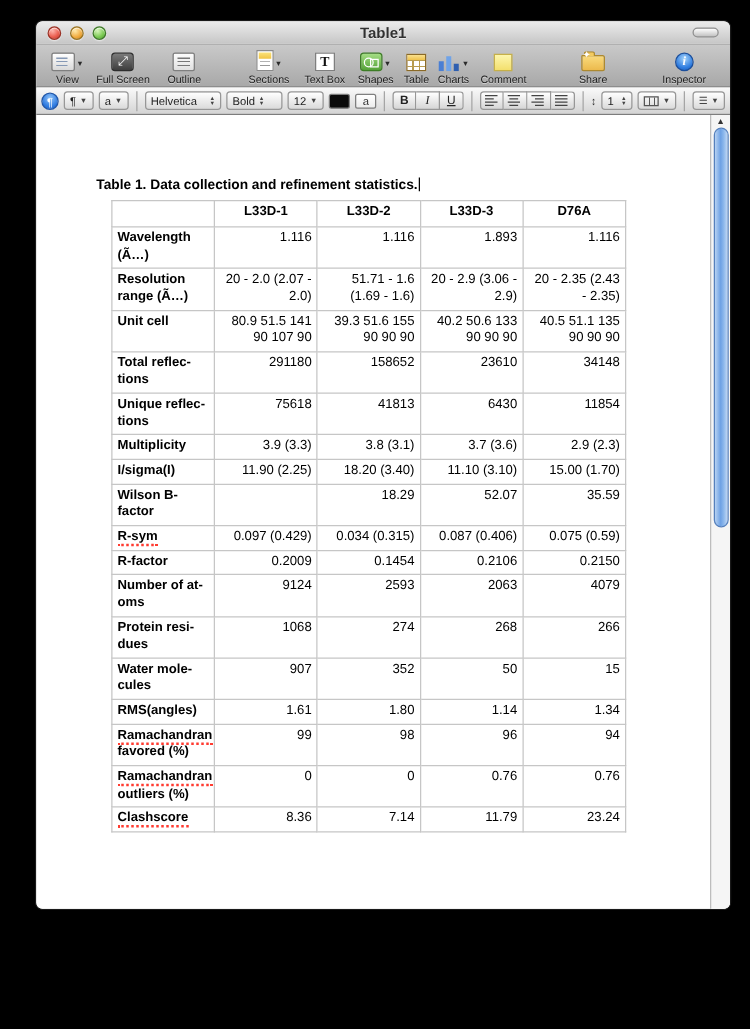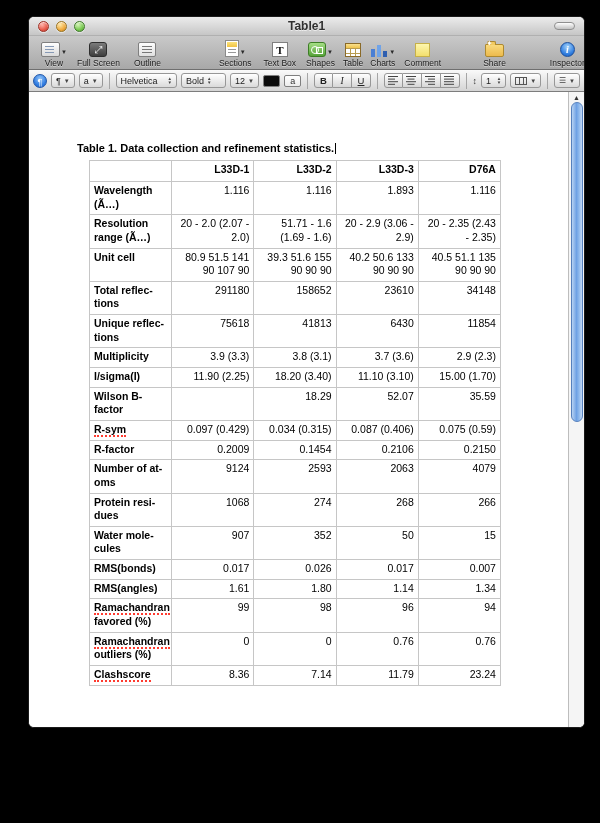--- a/index.html
+++ b/index.html
@@ -88,21 +88,21 @@
 
   
   .content{position:relative;height:686px;background:#fff;overflow:hidden;}
   .doc-title{position:absolute;left:48px;top:50px;font-size:11px;font-weight:bold;color:#000;}
   .caret{display:inline-block;width:1px;height:11px;background:#000;margin-left:1px;vertical-align:-2px;}
 
   table.stats{position:absolute;left:60px;top:68px;width:411px;border-collapse:collapse;table-layout:fixed;
               font-size:10.5px;color:#000;}
   table.stats col{width:82.2px;}
   table.stats th,table.stats td{border:1px solid #c6c6c6;padding:2px 4px 3px 4px;vertical-align:top;line-height:1.3;}
-  table.stats thead th{text-align:right;font-weight:bold;height:15px;}
+  table.stats thead th{text-align:center;font-weight:bold;height:15px;}
   th.rowlabel{text-align:left;font-weight:bold;}
   td.val{text-align:right;font-weight:normal;word-wrap:break-word;}
   .squiggle{border-bottom:2px dotted #ff3b30;}
 
   
   .vscroll{position:absolute;top:0;right:0;width:16px;bottom:0;background:#f5f5f5;border-left:1px solid #bdbdbd;box-sizing:border-box;}
   .sb-up{position:absolute;top:0;left:0;right:0;height:11px;text-align:center;font-size:7px;color:#333;line-height:11px;}
   .sb-thumb{position:absolute;left:1.5px;width:12px;top:10px;height:320px;border-radius:7px;
     background:linear-gradient(to right,#b7d2f2,#6ea1e4 45%,#8db8ec 70%,#c3d8f4);
     border:1px solid #5580bd;box-sizing:border-box;}
@@ -150,21 +150,21 @@
           <span class="i-fullscreen"></span>
         </div>
       <span class="tb-label">Full Screen</span>
     </div>
     <div class="tb-item" style="margin-left:14px">
       <div class="tb-icon">
           <span class="i-outline"></span>
         </div>
       <span class="tb-label">Outline</span>
     </div>
-    <div class="tb-item" style="margin-left:58px">
+    <div class="tb-item" style="margin-left:38px">
       <div class="tb-icon">
           <span class="i-sections"></span>
           <span class="tb-arrow">▼</span>
         </div>
       <span class="tb-label">Sections</span>
     </div>
     <div class="tb-item" style="margin-left:12px">
       <div class="tb-icon">
           <span class="i-textbox">T</span>
         </div>
@@ -412,27 +412,20 @@
             <td class="val">266</td>
           </tr>
           <tr>
             <th class="rowlabel"><span>Water mole-</span><br><span>cules</span></th>
             <td class="val">907</td>
             <td class="val">352</td>
             <td class="val">50</td>
             <td class="val">15</td>
           </tr>
           <tr>
-            <th class="rowlabel"><span>RMS(bonds)</span></th>
-            <td class="val">0.017</td>
-            <td class="val">0.026</td>
-            <td class="val">0.017</td>
-            <td class="val">0.007</td>
-          </tr>
-          <tr>
             <th class="rowlabel"><span>RMS(angles)</span></th>
             <td class="val">1.61</td>
             <td class="val">1.80</td>
             <td class="val">1.14</td>
             <td class="val">1.34</td>
           </tr>
           <tr>
             <th class="rowlabel"><span class="squiggle">Ramachandran</span><br><span>favored (%)</span></th>
             <td class="val">99</td>
             <td class="val">98</td>

